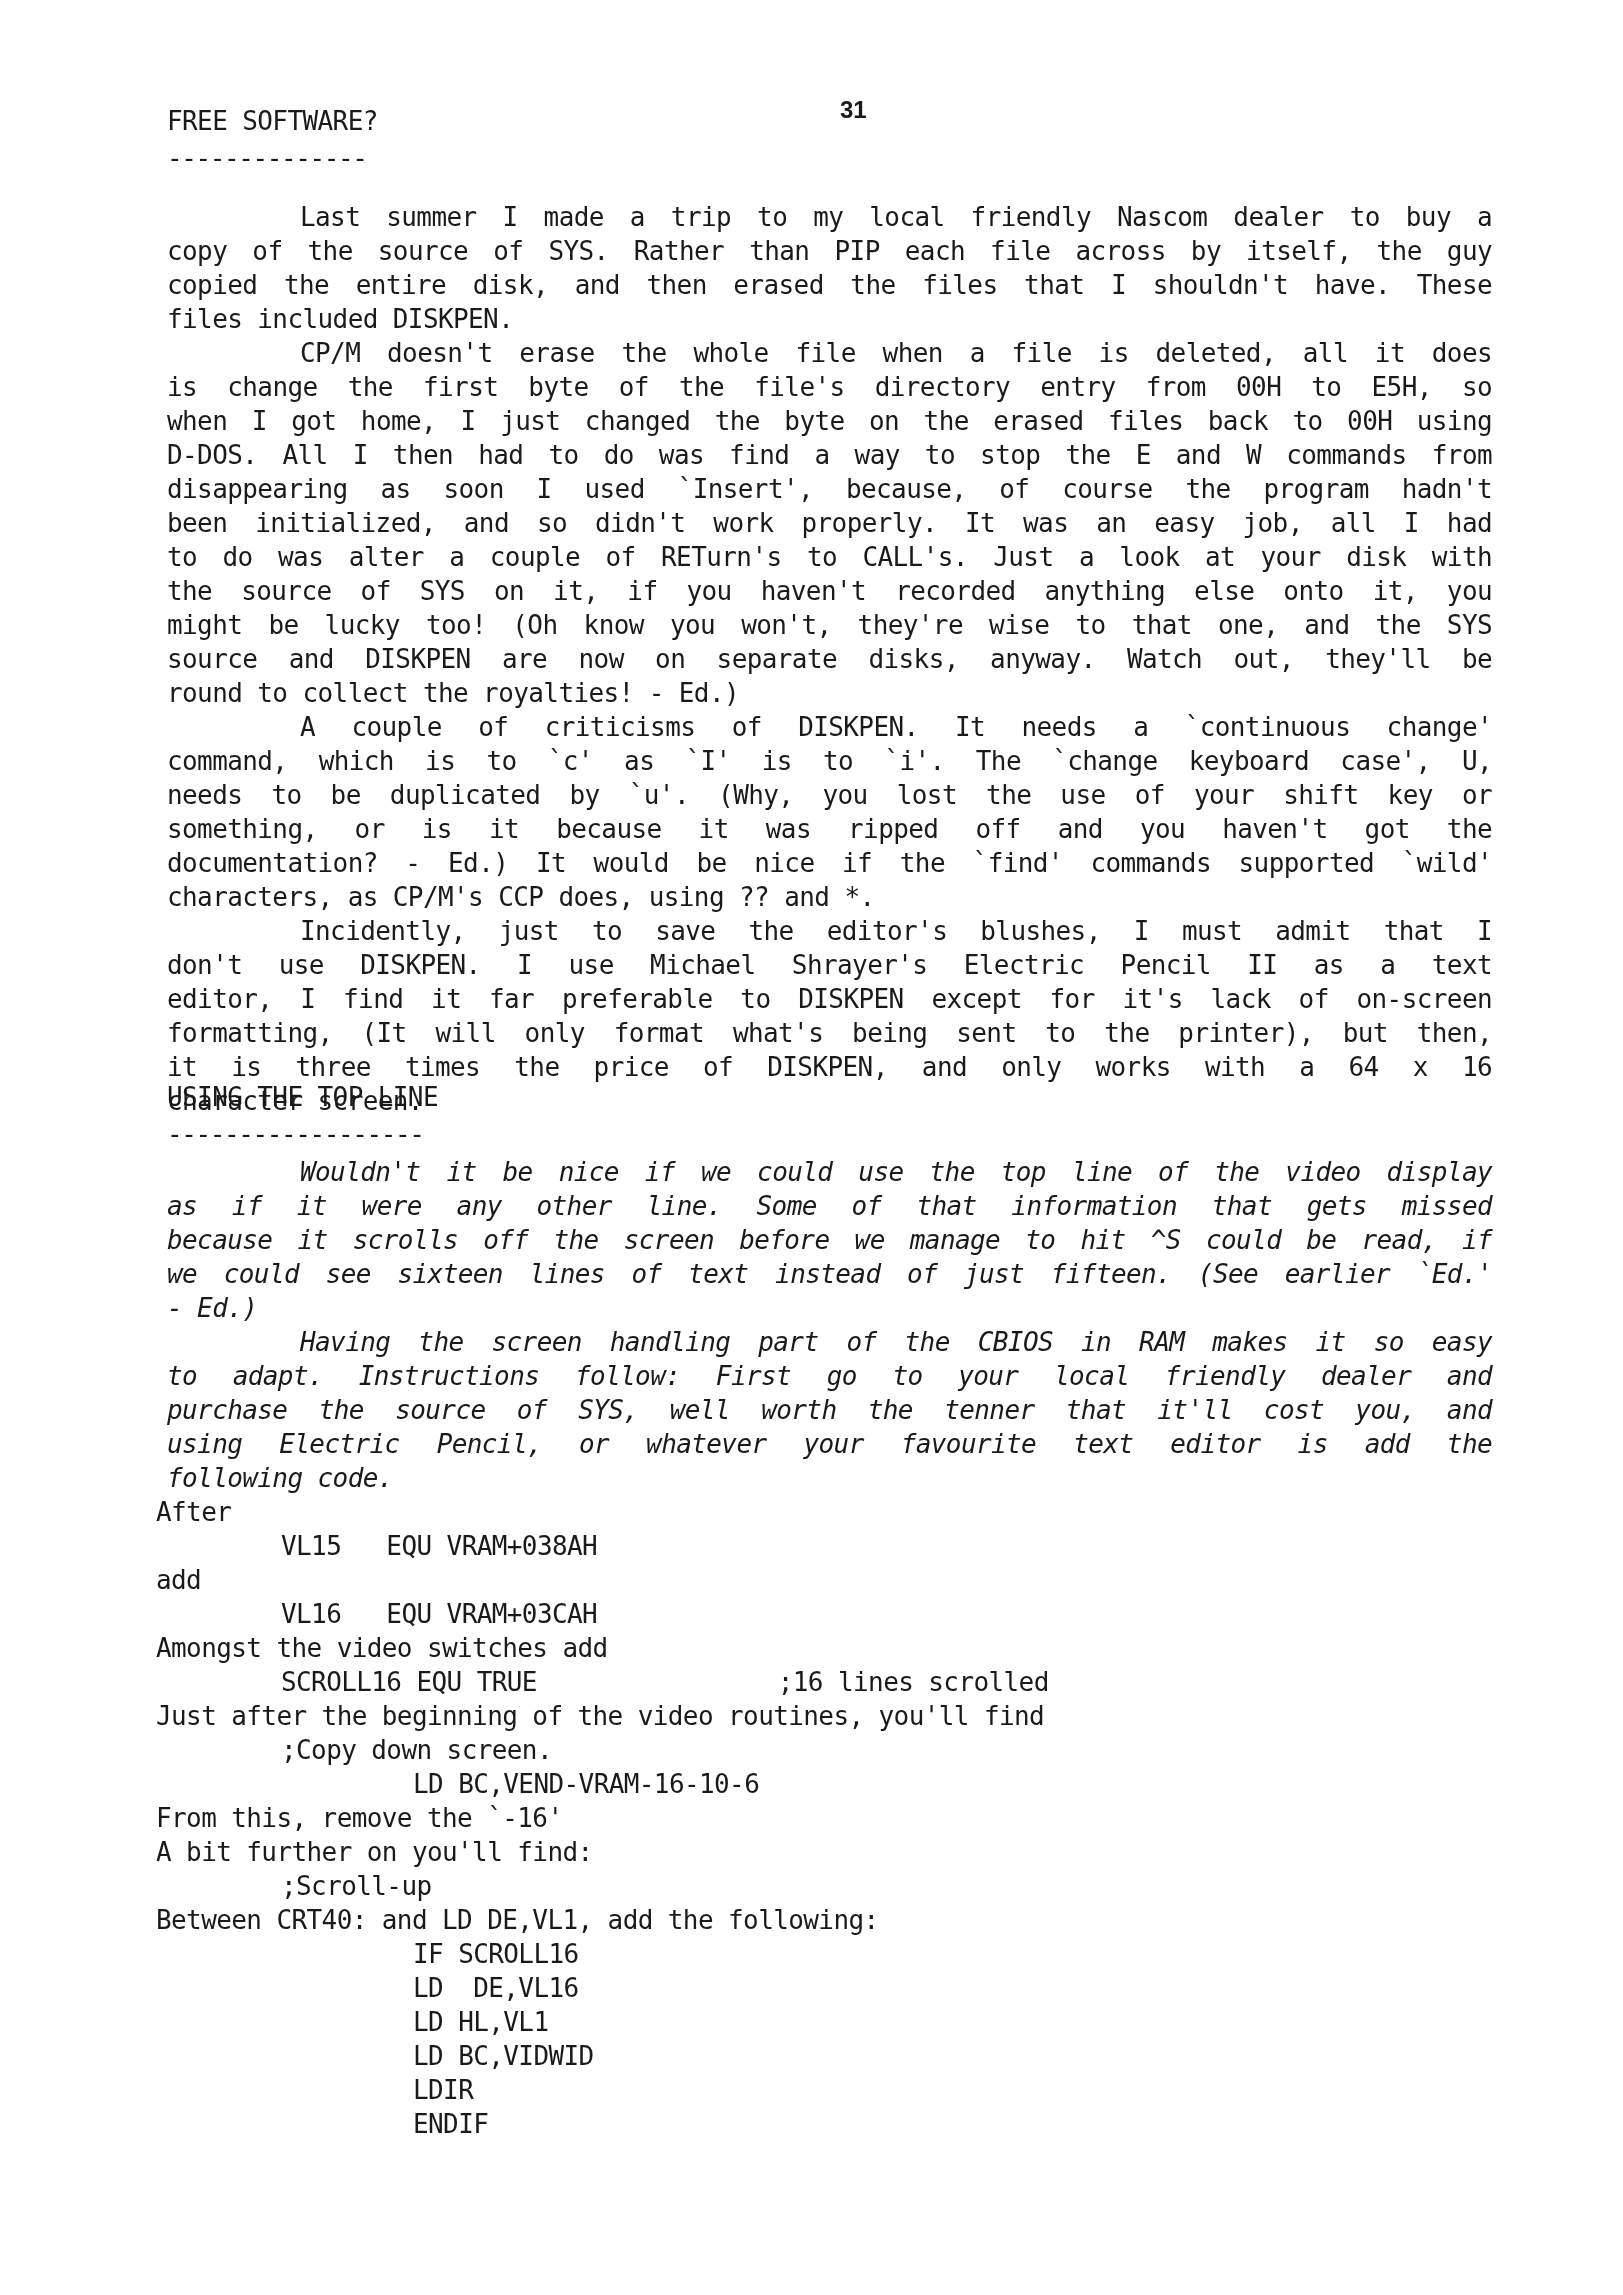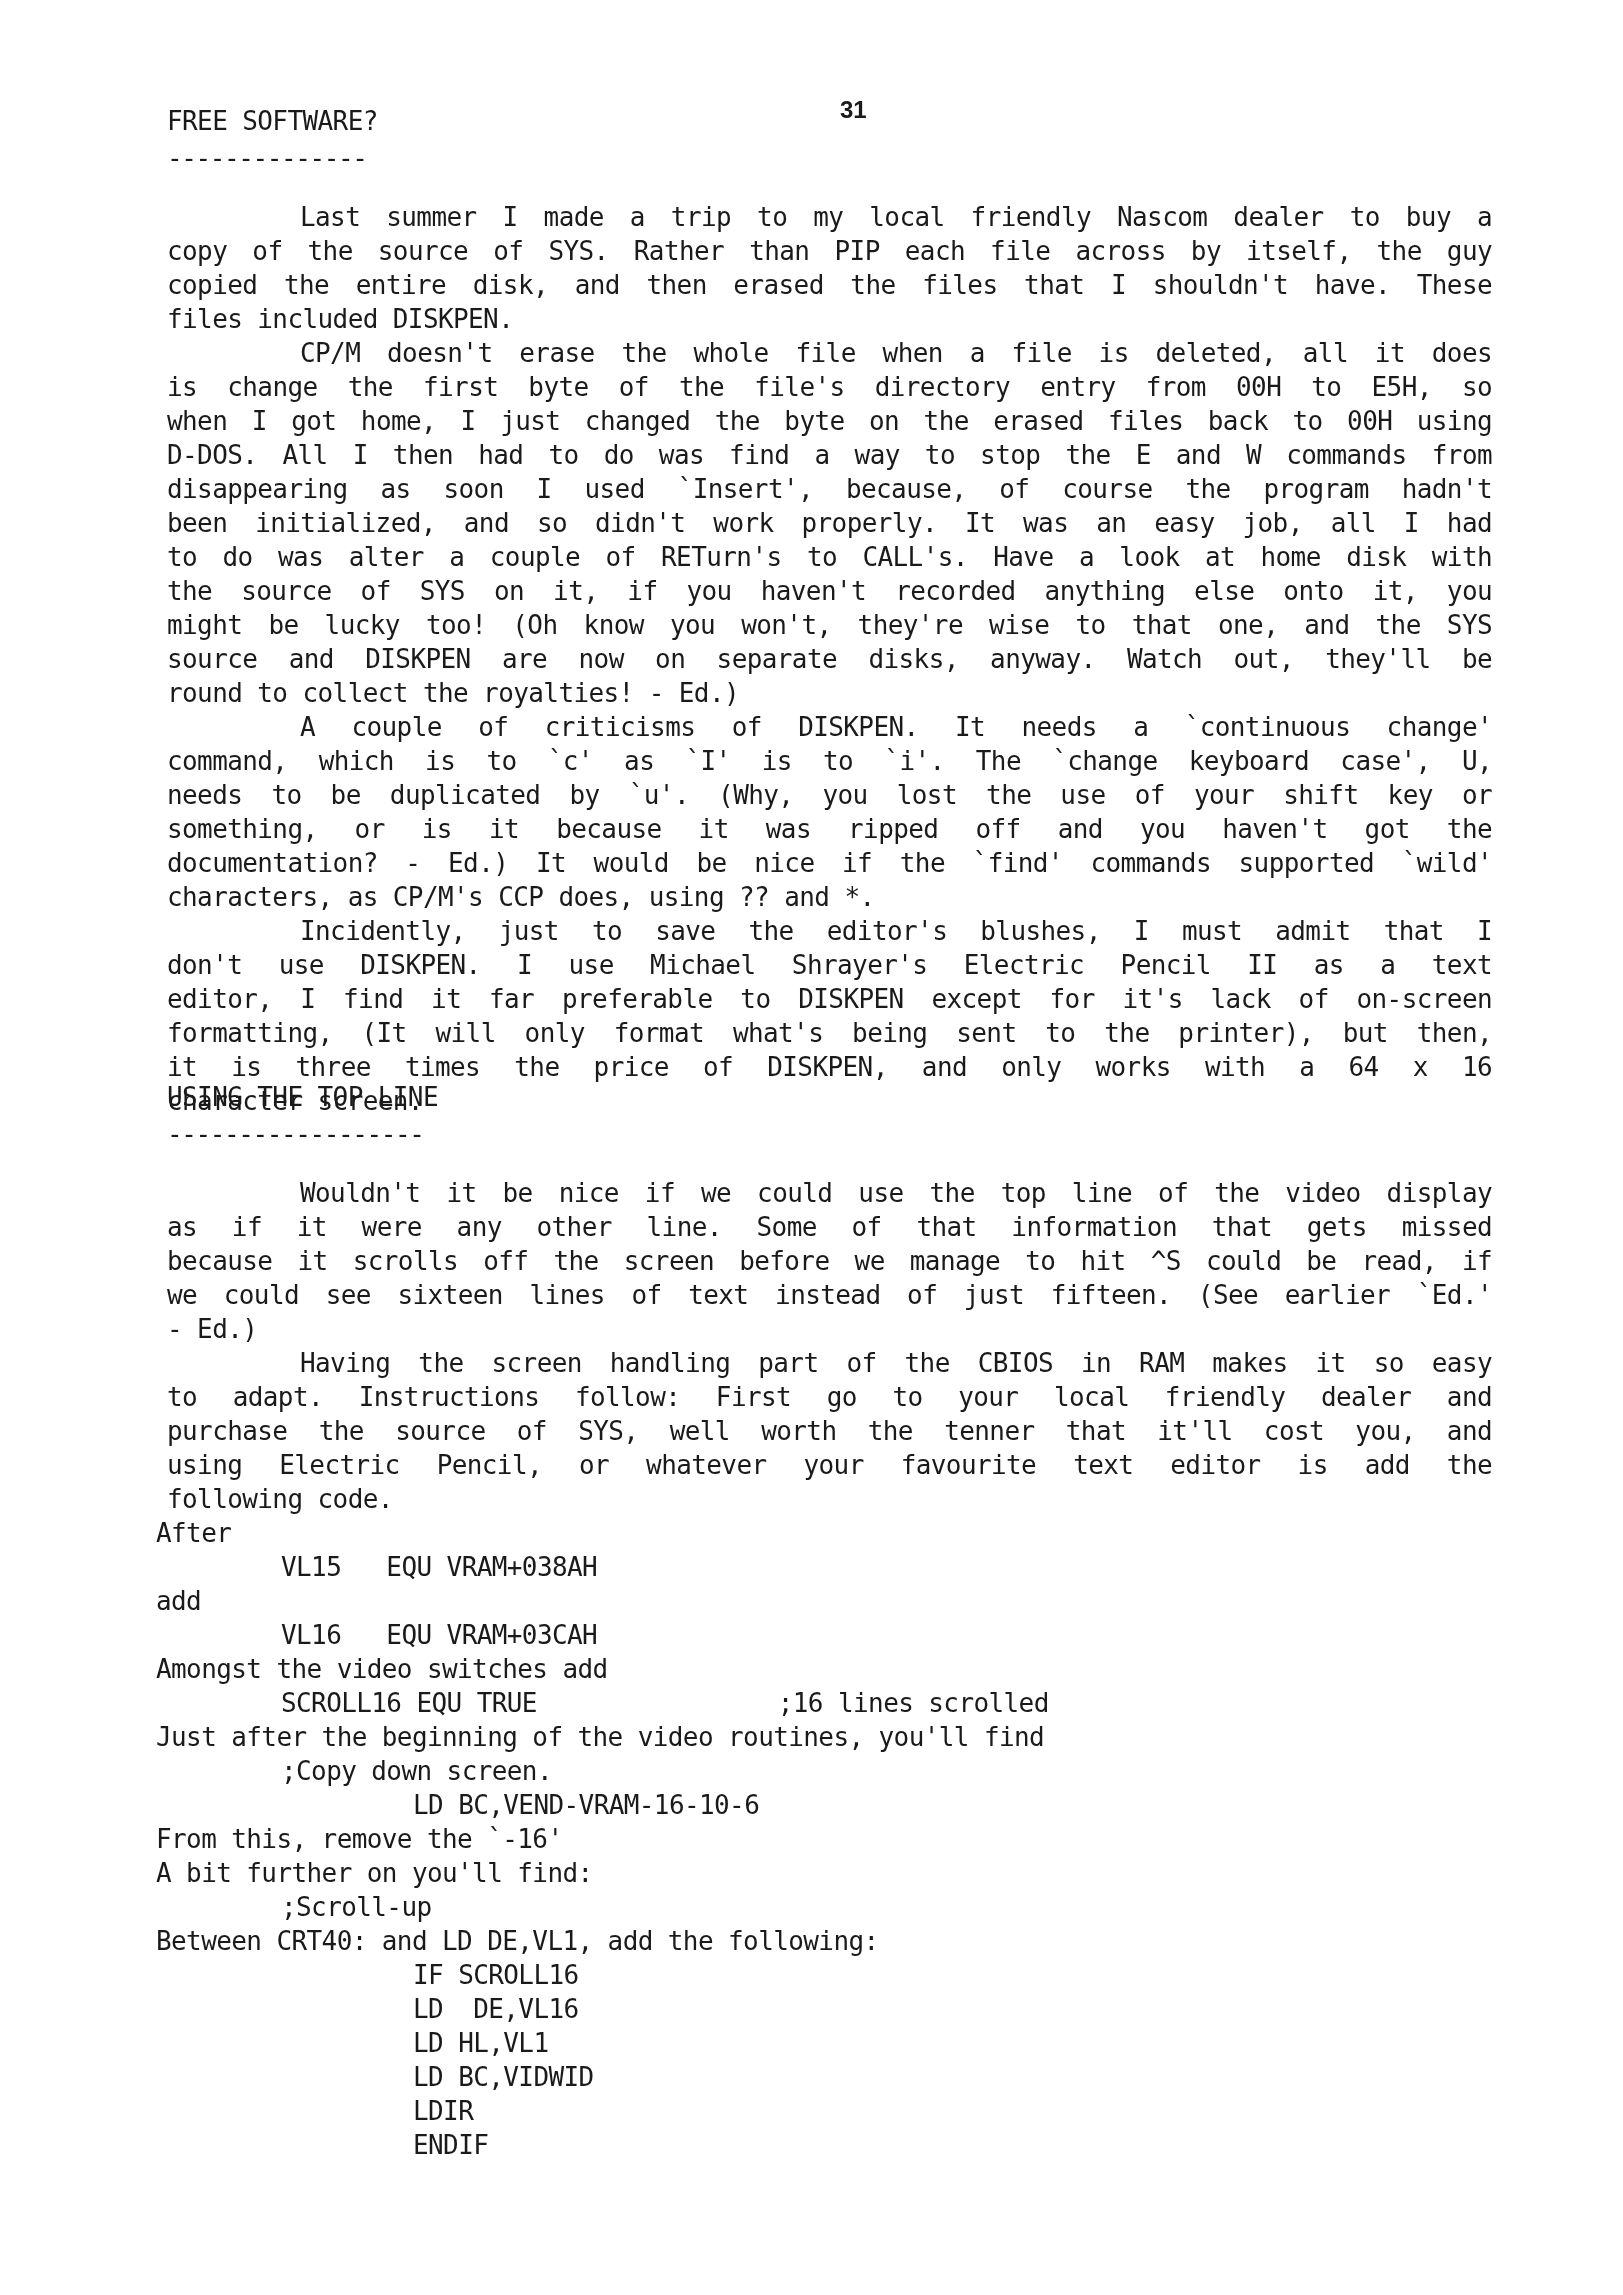--- a/index.html
+++ b/index.html
@@ -28,21 +28,21 @@
       <div class="line just indent">Last  summer I made a trip to my local friendly Nascom dealer to buy a</div>
       <div class="line just">copy of the source of SYS. Rather than PIP each file across by itself, the guy</div>
       <div class="line just">copied the entire disk, and then erased the files that I shouldn't have. These</div>
       <div class="line just last">files included DISKPEN.</div>
       <div class="line just indent">CP/M doesn't erase the whole file when a file is deleted, all it  does</div>
       <div class="line just">is  change  the  first  byte of the file's directory entry from 00H to E5H, so</div>
       <div class="line just">when I got home, I just changed the byte on the erased files back to 00H using</div>
       <div class="line just">D-DOS.  All  I then had to do was find a way to stop the E and W commands from</div>
       <div class="line just">disappearing as soon I used `Insert', because, of course  the  program  hadn't</div>
       <div class="line just">been  initialized,  and so didn't work properly. It was an easy job, all I had</div>
-      <div class="line just">to do was alter a couple of RETurn's to CALL's. Have a look at home disk  with</div>
+      <div class="line just">to do was alter a couple of RETurn's to CALL's. Just a look at your disk  with</div>
       <div class="line just">the  source  of  SYS on it, if you haven't recorded anything else onto it, you</div>
       <div class="line just">might be lucky too! (Oh know you won't, they're wise to that one, and the  SYS</div>
       <div class="line just">source  and  DISKPEN  are now on separate disks, anyway. Watch out, they'll be</div>
       <div class="line just last">round to collect the royalties! - Ed.)</div>
       <div class="line just indent">A couple of criticisms of DISKPEN.  It  needs  a  `continuous  change'</div>
       <div class="line just">command,  which  is  to  `c'  as `I' is to `i'. The `change keyboard case', U,</div>
       <div class="line just">needs to be duplicated by `u'. (Why, you lost the use of  your  shift  key  or</div>
       <div class="line just">something,  or  is  it  because  it  was  ripped  off  and you haven't got the</div>
       <div class="line just">documentation? - Ed.) It would be nice if the `find' commands supported `wild'</div>
       <div class="line just last">characters, as CP/M's CCP does, using ?? and *.</div>
@@ -51,21 +51,21 @@
       <div class="line just">editor, I find it far preferable to DISKPEN except for it's lack of  on-screen</div>
       <div class="line just">formatting,  (It will only format what's being sent to the printer), but then,</div>
       <div class="line just">it is three times the price of  DISKPEN,  and  only  works  with  a  64  x  16</div>
       <div class="line just last">character screen.</div>
     </div>
 </div>
 
 <div class="block" style="top:1080px;">
   <div class="line">USING THE TOP LINE</div>
   <div class="line rule" style="margin-top:2.8px;">------------------</div>
-  <div style="margin-top:25px;" id="s1">
+  <div style="margin-top:4px;font-style:italic;" id="s1">
       <div class="line just indent">Wouldn't  it be nice if we could use the top line of the video display</div>
       <div class="line just">as if it were any other line.  Some  of  that  information  that  gets  missed</div>
       <div class="line just">because it scrolls off the screen before we manage to hit ^S could be read, if</div>
       <div class="line just">we could see sixteen lines of text instead of just fifteen. (See earlier `Ed.'</div>
       <div class="line just last">- Ed.)</div>
       <div class="line just indent">Having the screen handling part of the CBIOS in RAM makes it  so  easy</div>
       <div class="line just">to  adapt.  Instructions  follow:  First  go to your local friendly dealer and</div>
       <div class="line just">purchase the source of SYS, well worth the tenner that  it'll  cost  you,  and</div>
       <div class="line just">using  Electric  Pencil,  or  whatever  your  favourite text editor is add the</div>
       <div class="line just last">following code.</div>

